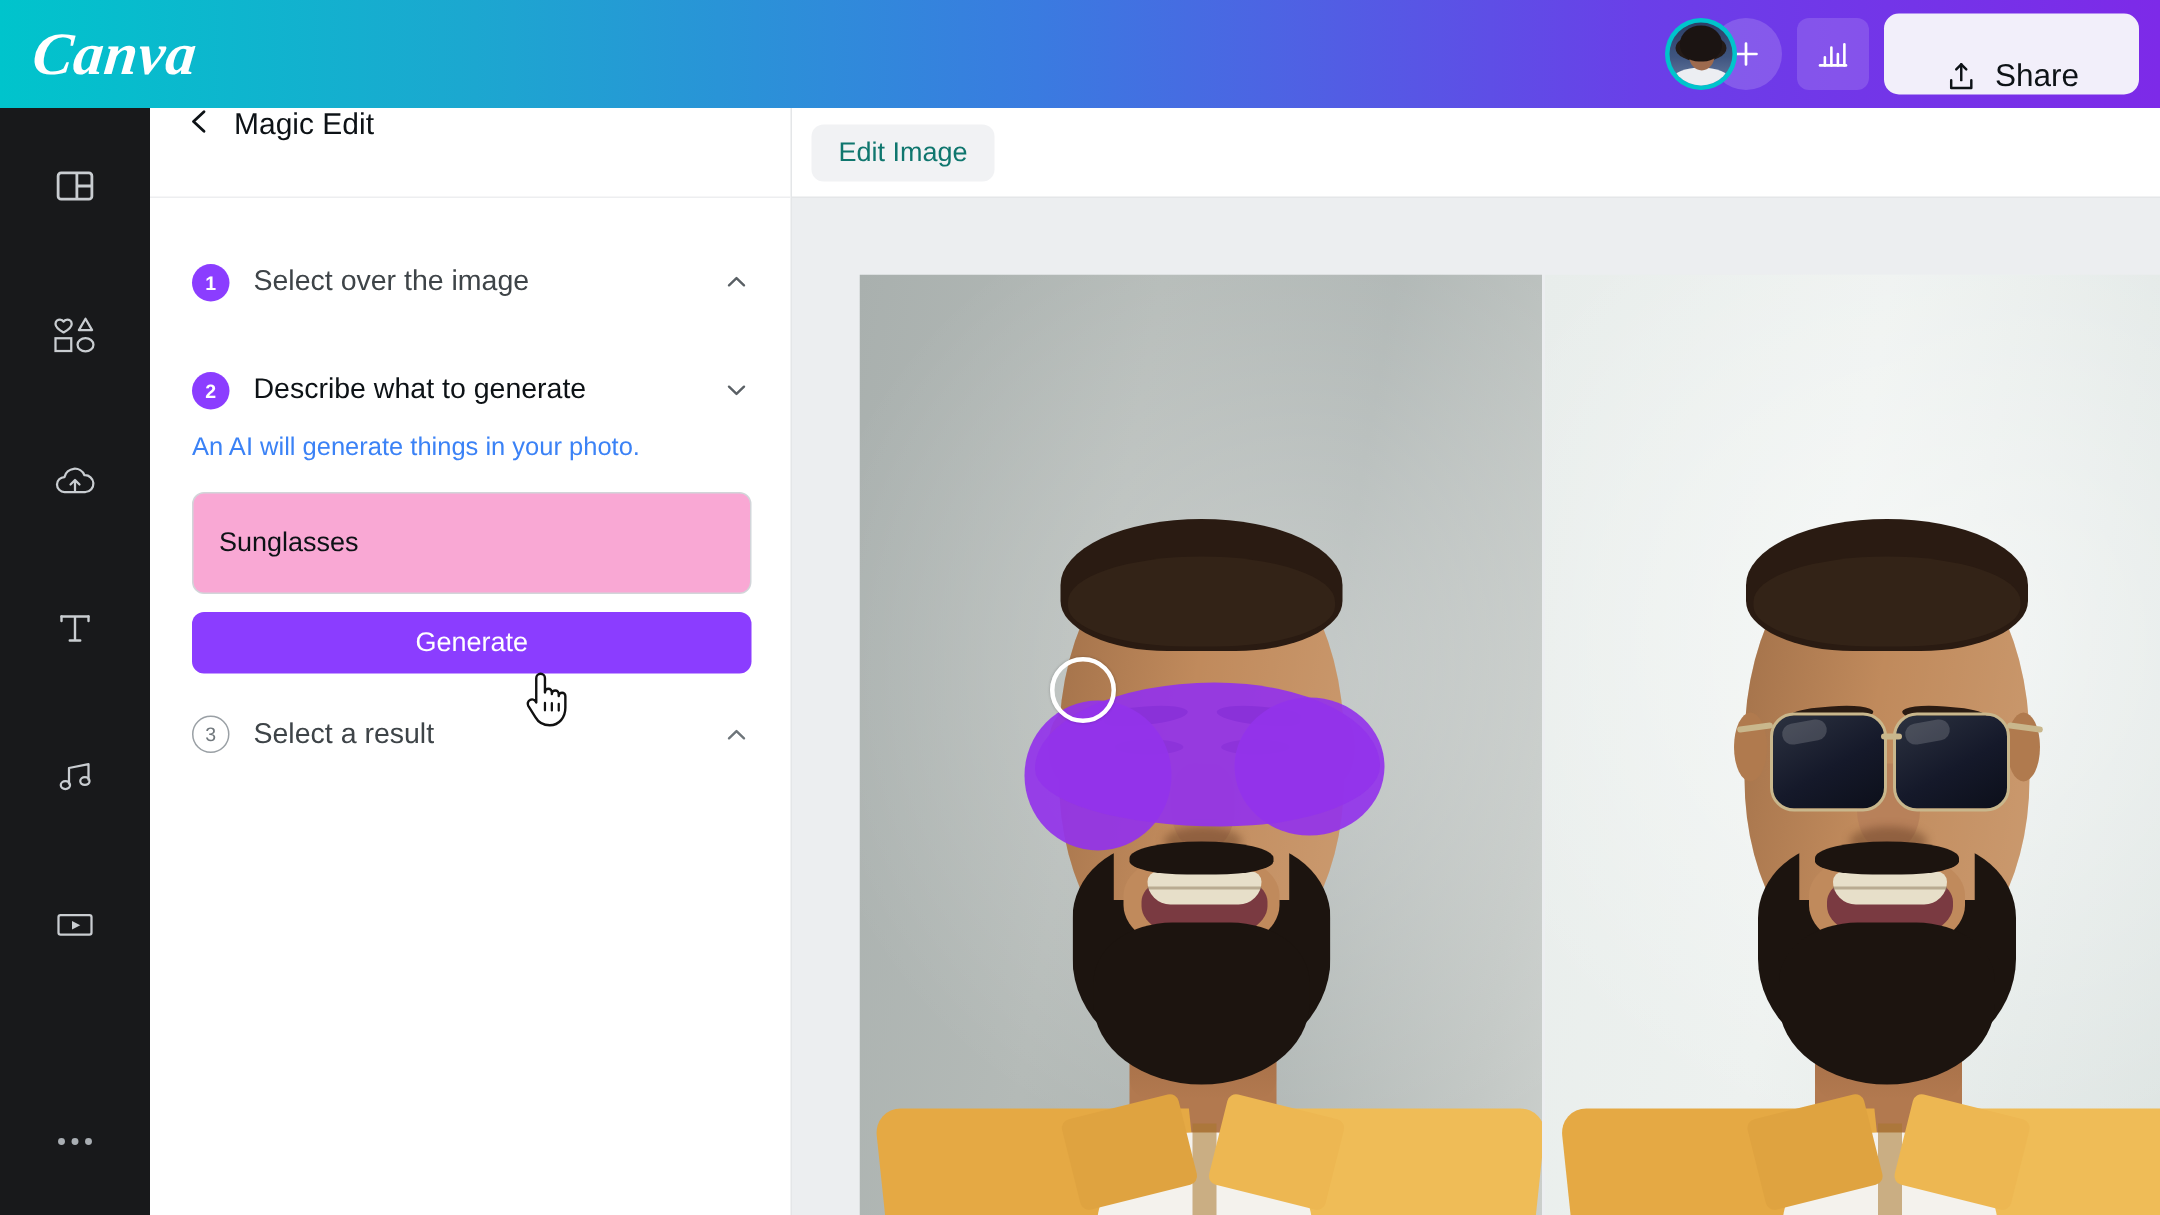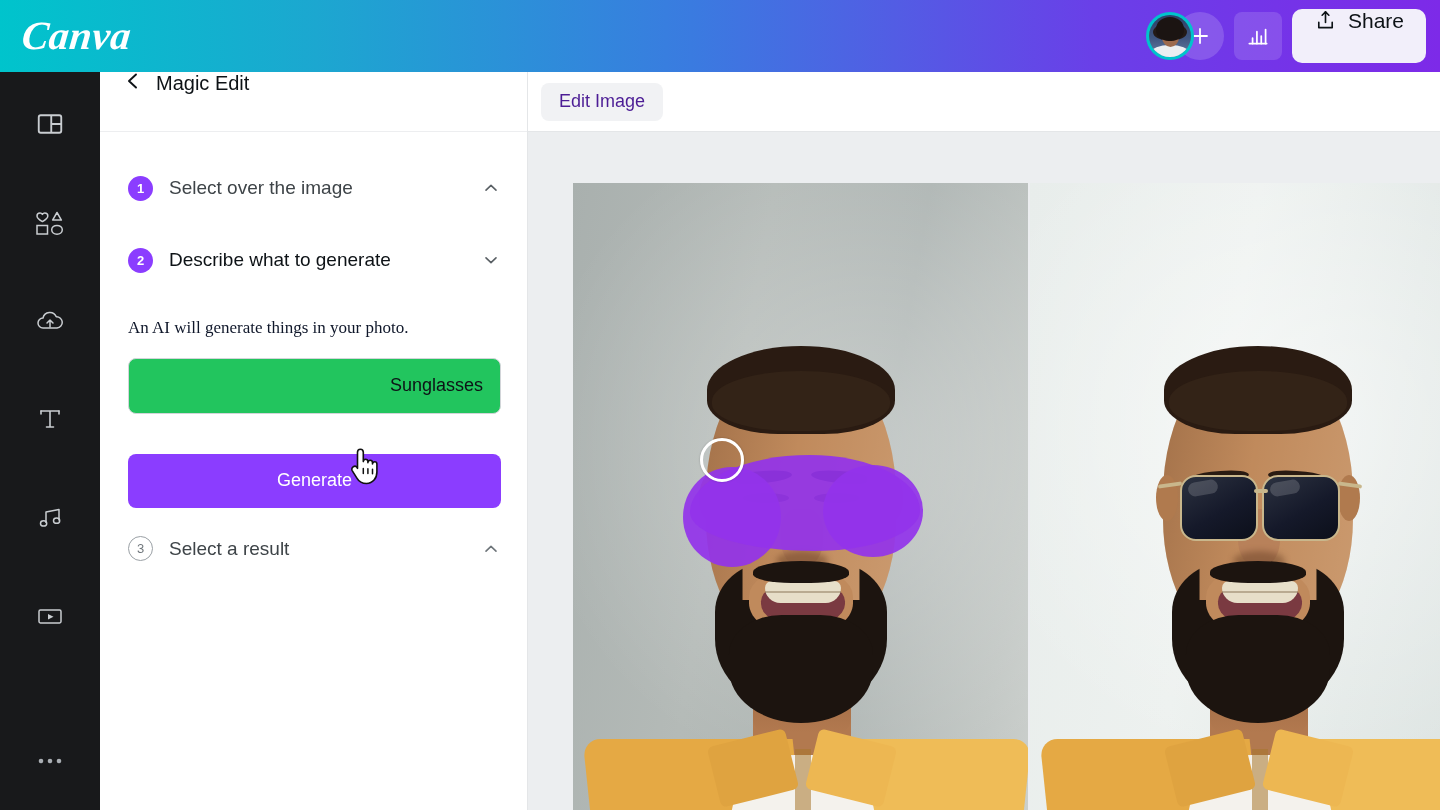--- a/index.html
+++ b/index.html
@@ -58,22 +58,22 @@
     display:flex; align-items:center; justify-content:center;
     margin-left:-14px; cursor:pointer;
   }
   .icon-btn {
     width:48px; height:48px; border-radius:8px;
     background:rgba(255,255,255,0.14);
     display:flex; align-items:center; justify-content:center; cursor:pointer;
   }
   .share-btn {
     height:54px; min-width:134px; border-radius:10px;
-    background:#F2EFFA; display:flex; align-items:flex-start; gap:11px;
-    padding:0 22px; cursor:pointer;
+    background:#F2EFFA; display:flex; align-items:flex-end; gap:11px;
+    padding:0 40px; cursor:pointer;
   }
   .share-label { font-size:21px; color:#0D1216; font-weight:400; }
 
   
   .rail {
     position:absolute; left:0; top:72px; width:100px; height:738px;
     background:#18191B;
     display:flex; flex-direction:column; align-items:center;
   }
   .rail-item {
@@ -113,47 +113,47 @@
   .badge.inactive {
     background:transparent; color:#70777C;
     border:1.5px solid #9AA0A5; font-weight:400;
   }
   .step-label { font-size:19px; color:#0D1216; }
   .step-label.bold { font-weight:400; }
   .step-label.muted { color:#3E4448; }
   .chev { margin-left:auto; width:16px; height:16px; display:flex; }
 
   .hint {
-    font-size:17px; color:#0f172a; margin-top:30px; line-height:1.35;font-family:Liberation Serif, serif;
+    font-size:17px; color:#3b82f6; margin-top:0; line-height:1.35;
   }
   .prompt-input {
-    margin-top:18px; width:373px; height:56px;
+    margin-top:18px; width:373px; height:68px;
     border:1px solid #D2D5D9; border-radius:8px;
-    background:#22c55e; display:flex; align-items:center;
-    padding:0 17px; cursor:text;justify-content:flex-end;
+    background:#f9a8d4; display:flex; align-items:center;
+    padding:0 17px; cursor:text;
   }
   .prompt-value { font-size:18px; color:#0D1216; }
   .generate-btn {
-    margin-top:40px; width:373px; height:54px; border-radius:8px;
+    margin-top:12px; width:373px; height:41px; border-radius:8px;
     background:#8B3DFF; display:flex; align-items:center;
     justify-content:center; cursor:pointer;
   }
   .generate-label { font-size:18px; color:#ffffff; }
 
   
   .canvas-top {
     position:absolute; left:528px; top:72px; width:912px; height:60px;
     background:#ffffff; border-bottom:1px solid #E4E6E8;
     display:flex; align-items:center; padding-left:13px;
   }
   .edit-image-tab {
     height:38px; border-radius:8px; background:#F1F2F4;
     display:flex; align-items:center; padding:0 18px; cursor:pointer;
   }
-  .edit-image-label { font-size:18px; color:#4c1d95; }
+  .edit-image-label { font-size:18px; color:#0f766e; }
 
   .canvas {
     position:absolute; left:528px; top:132px; width:912px; height:678px;
     background:#ECEEF0; overflow:hidden;
   }
   .photo-stage {
     position:absolute; left:45px; top:51px; width:912px; height:700px;
     display:flex; gap:2px;
   }
 

